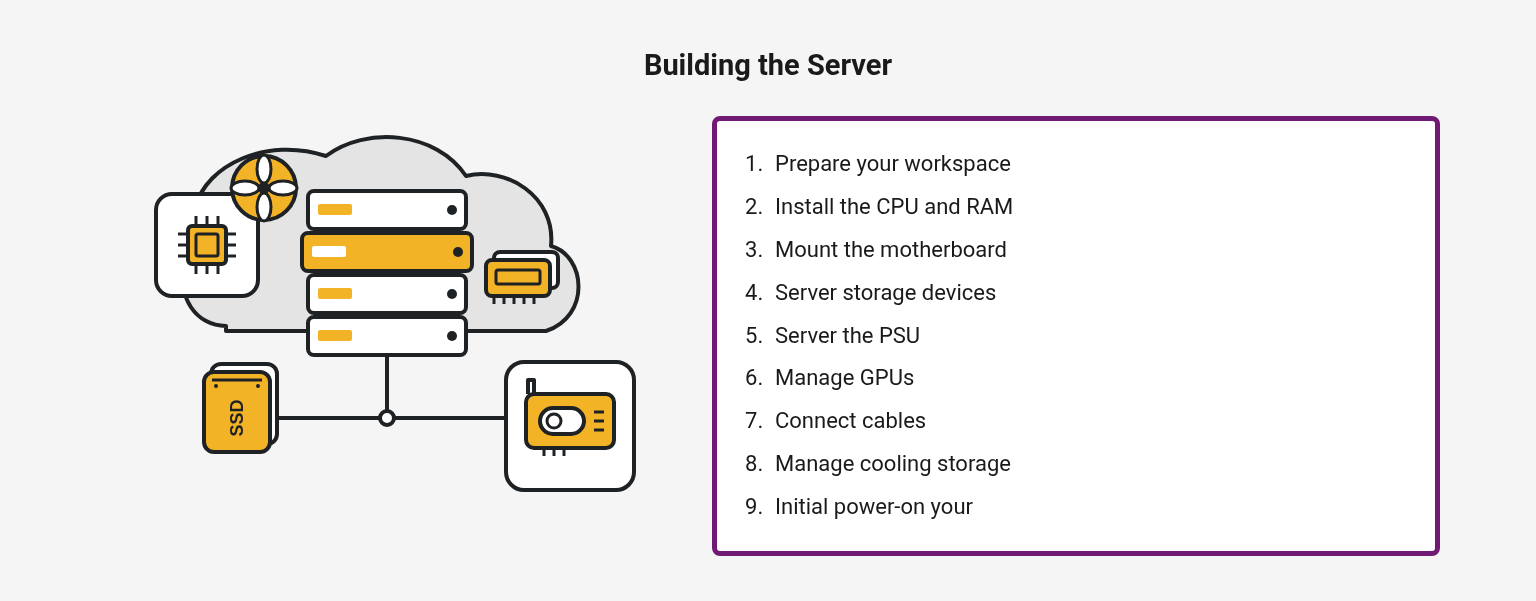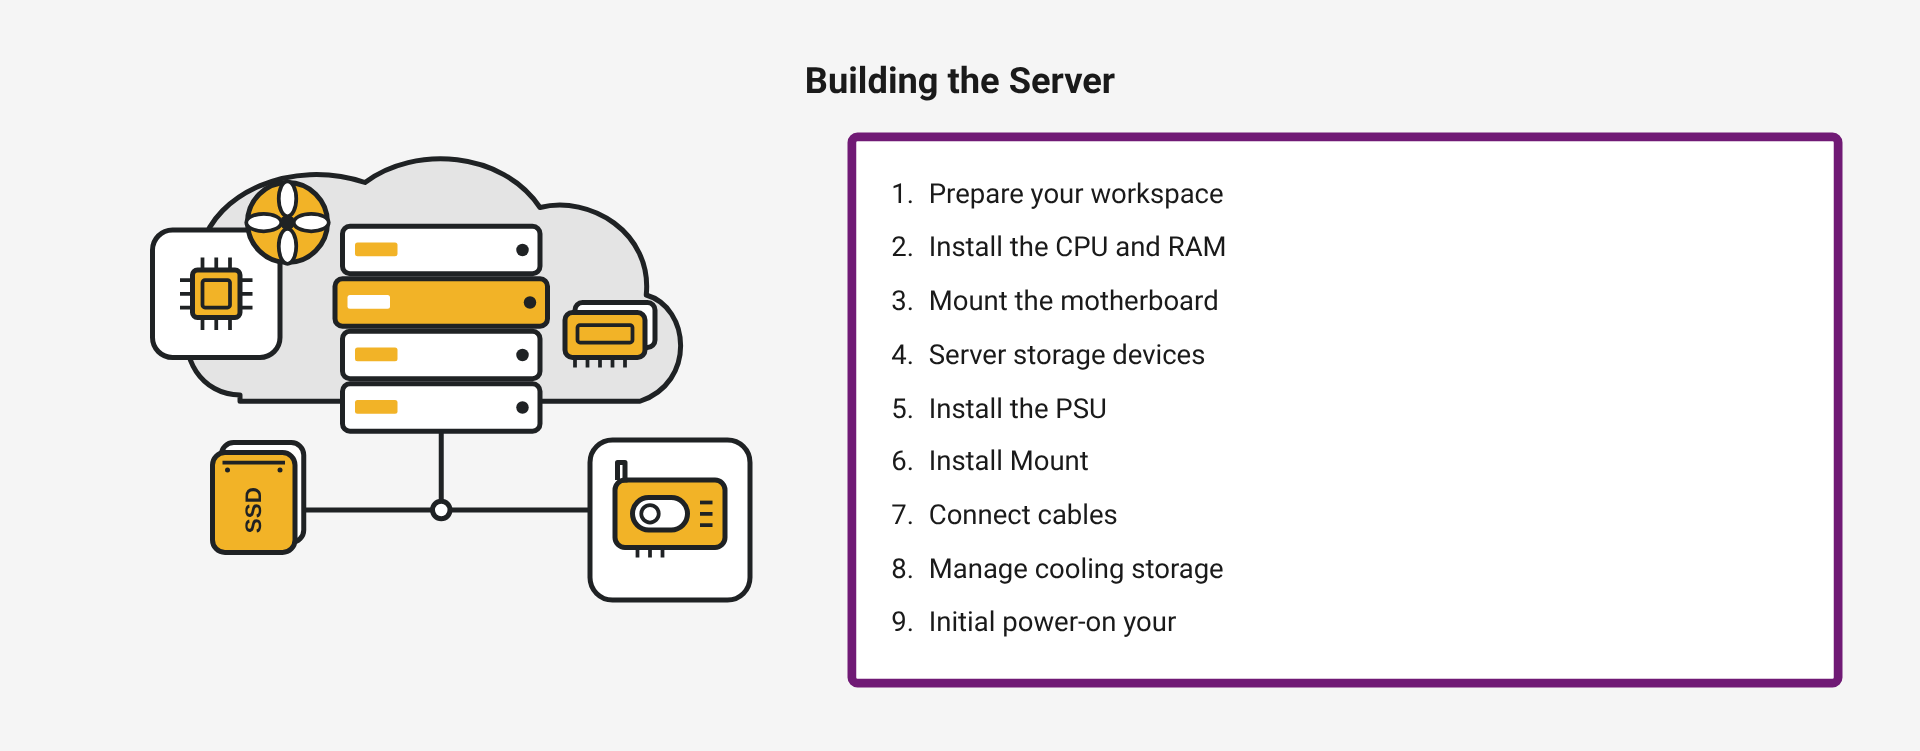--- a/index.html
+++ b/index.html
@@ -14,38 +14,38 @@
       height: 601px;
       display: flex;
       flex-direction: column;
       align-items: center;
       padding-top: 48px;
     }
     .title {
       font-size: 29px;
       font-weight: 700;
       color: #1a1a1a;
-      margin-bottom: 24px;
+      margin-bottom: 34px;
     }
     .content {
       display: flex;
       gap: 56px;
       align-items: flex-start;
     }
     .illustration {
       width: 560px;
       height: 420px;
       position: relative;
     }
     .steps-card {
       background: #ffffff;
-      border: 7px solid #701a75;
+      border: 5px solid #701a75;
       border-radius: 8px;
       padding: 22px 28px;
-      width: 796px;
+      width: 728px;
     }
     .steps-list {
       list-style: none;
       counter-reset: step;
     }
     .steps-list li {
       counter-increment: step;
       font-size: 22px;
       color: #1a1a1a;
       line-height: 1.95;
@@ -185,24 +185,24 @@
       <li>
           <span>Install the CPU and RAM</span>
         </li>
       <li>
           <span>Mount the motherboard</span>
         </li>
       <li>
           <span>Server storage devices</span>
         </li>
       <li>
-          <span>Install the PSU</span>
-        </li>
-      <li>
-          <span>Install Mount</span>
+          <span>Server the PSU</span>
+        </li>
+      <li>
+          <span>Manage GPUs</span>
         </li>
       <li>
           <span>Connect cables</span>
         </li>
       <li>
           <span>Manage cooling storage</span>
         </li>
       <li>
           <span>Initial power-on your</span>
         </li>

